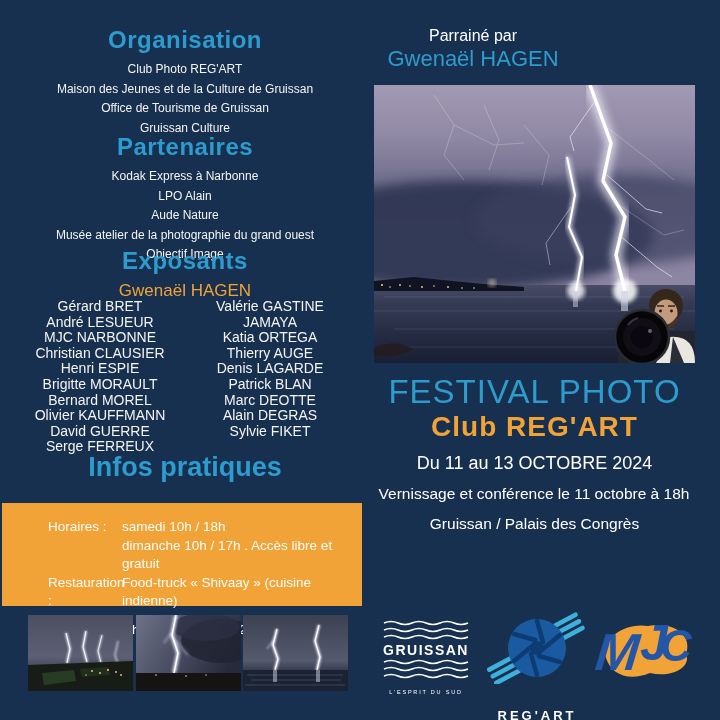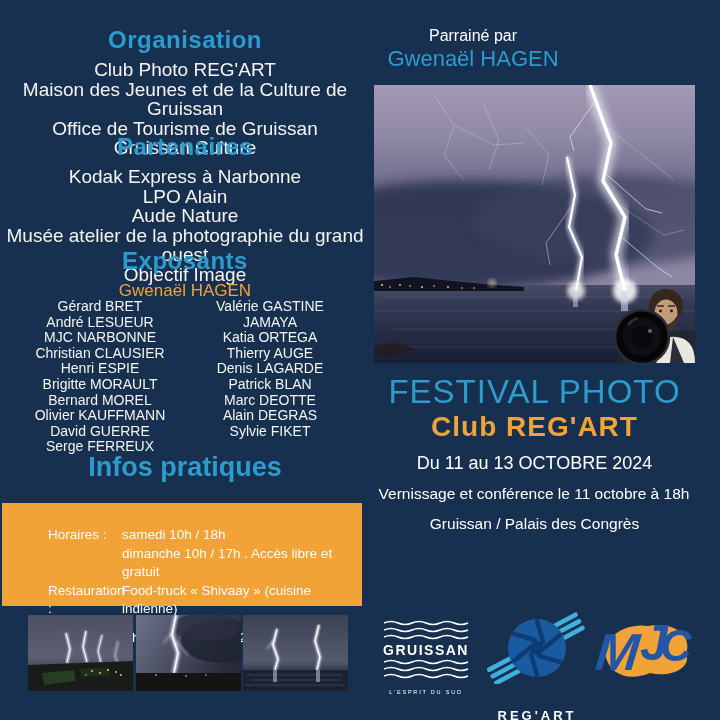--- a/index.html
+++ b/index.html
@@ -10,31 +10,31 @@
     color:#F4F4F2;
   }
   .abs{position:absolute;}
   
   .panel-left{left:0;top:0;width:370px;height:720px;}
   .sec{width:100%;text-align:center;}
   .sec-title{
     color:#2D9BCD;font-size:24px;font-weight:bold;letter-spacing:.5px;
     margin-bottom:6px;
   }
-  .list-line{font-size:19px;line-height:19.5px;color:#F4F4F2;}
+  .list-line{font-size:12px;line-height:19.5px;color:#F4F4F2;}
   .featured-name{color:#F2A337;font-size:17px;line-height:20px;margin-top:2px;}
   .names-grid{display:flex;width:340px;left:15px;}
   .names-col{width:170px;text-align:center;}
   .name-line{font-size:14px;line-height:15.6px;color:#F4F4F2;}
   .infos-title{
     width:370px;text-align:center;color:#2D9BCD;font-size:27px;font-weight:bold;
   }
   .infos-box{
     left:2px;top:503px;width:360px;height:103px;background:#F2A337;
-    box-sizing:border-box;padding-top:23px;
+    box-sizing:border-box;padding-top:15px;
   }
   .info-row{display:flex;line-height:18.5px;font-size:13.5px;color:#FDFDFB;}
   .info-label{width:74px;margin-left:46px;flex:none;}
   .info-value{flex:1;}
   .info-contact{
     text-align:center;font-size:13.5px;color:#FDFDFB;margin-top:11px;
   }
   
   .thumb{top:615px;width:105px;height:76px;overflow:hidden;}
   .thumb svg{display:block;}

